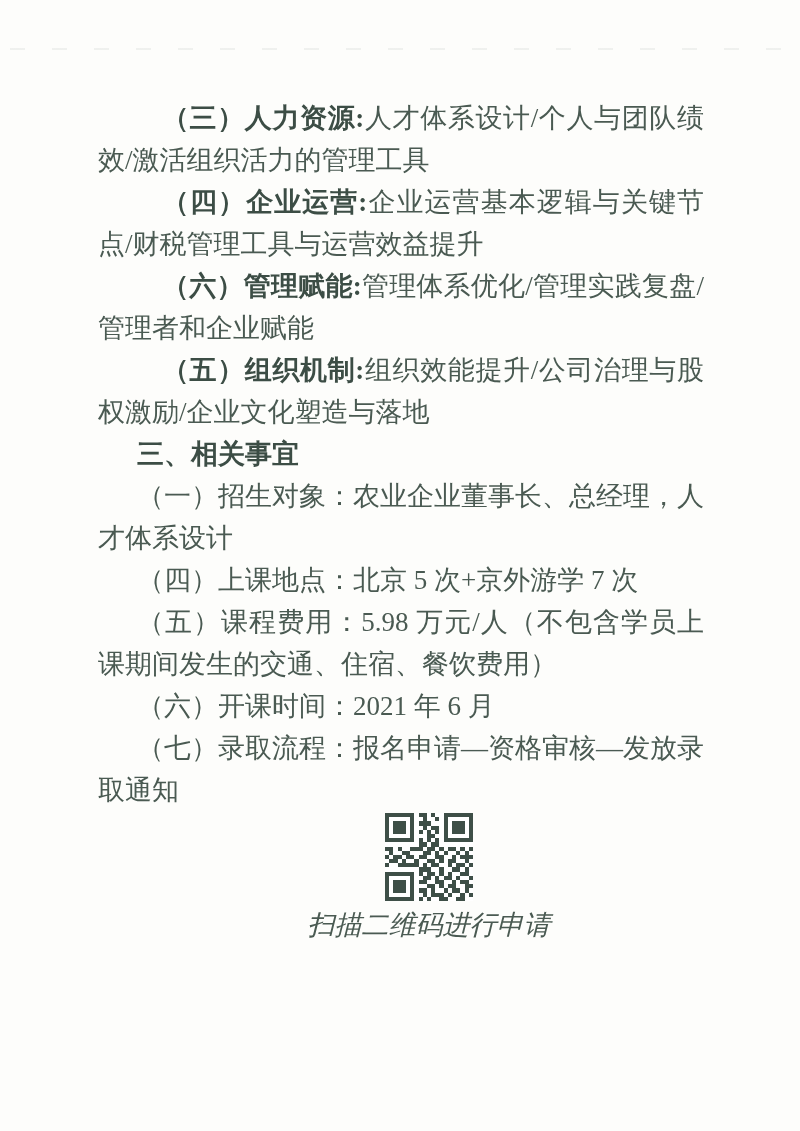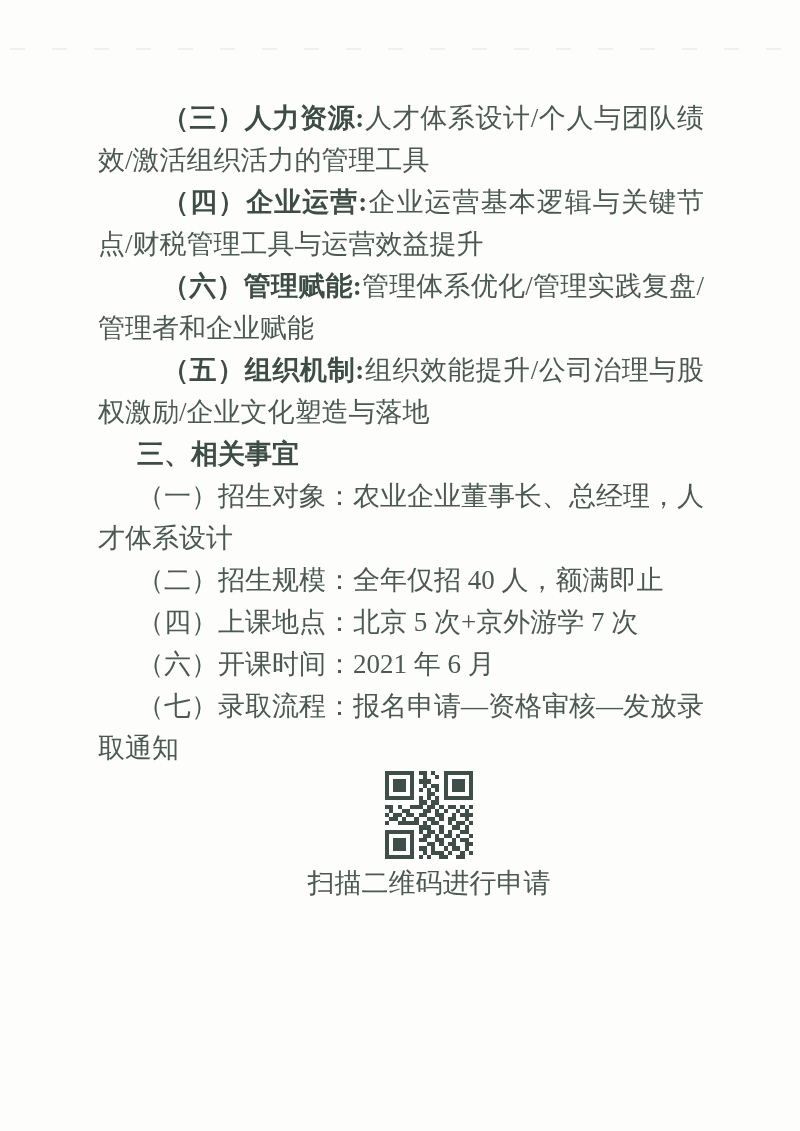--- a/index.html
+++ b/index.html
@@ -56,20 +56,21 @@
     grid-auto-rows: 1fr;
     background: #fff;
   }
   .qr .m { background: var(--qr); }
   .qr-caption {
     margin: 6px 0 0; padding: 0;
     font-size: 27px; line-height: 36px;
     text-align: center;
     text-indent: 0;
     color: var(--text);
+    font-style: italic;
   }
   .page-number {
     position: absolute;
     top: 1038px; left: 0; width: 100%;
     text-align: center;
     font-size: 16px; line-height: 18px;
     color: var(--pagenum);
   }
 </style>
 </head>
@@ -85,22 +86,22 @@
 
     <p class="para ind-a"><span class="b">（四）企业运营:</span><span>企业运营基本逻辑与关键节点/财税管理工具与运营效益提升</span></p>
 
     <p class="para ind-a"><span class="b">（六）管理赋能:</span><span>管理体系优化/管理实践复盘/管理者和企业赋能</span></p>
 
     <p class="para ind-a"><span class="b">（五）组织机制:</span><span>组织效能提升/公司治理与股权激励/企业文化塑造与落地</span></p>
 
     <p class="para ind-b b">三、相关事宜</p>
 
     <p class="para ind-b">（一）招生对象：农业企业董事长、总经理，人才体系设计</p>
-    <p class="para ind-b">（二）招生规模：全年仅招 40 人，额满即止</p>
     <p class="para ind-b">（四）上课地点：北京 5 次+京外游学 7 次</p>
+    <p class="para ind-b">（五）课程费用：5.98 万元/人（不包含学员上课期间发生的交通、住宿、餐饮费用）</p>
     <p class="para ind-b">（六）开课时间：2021 年 6 月</p>
     <p class="para ind-b">（七）录取流程：报名申请—资格审核—发放录取通知</p>
 
     <div class="qr-wrap">
       <div id="qr" class="qr">
           <div class="m"></div>
           <div class="m"></div>
           <div class="m"></div>
           <div class="m"></div>
           <div class="m"></div>

